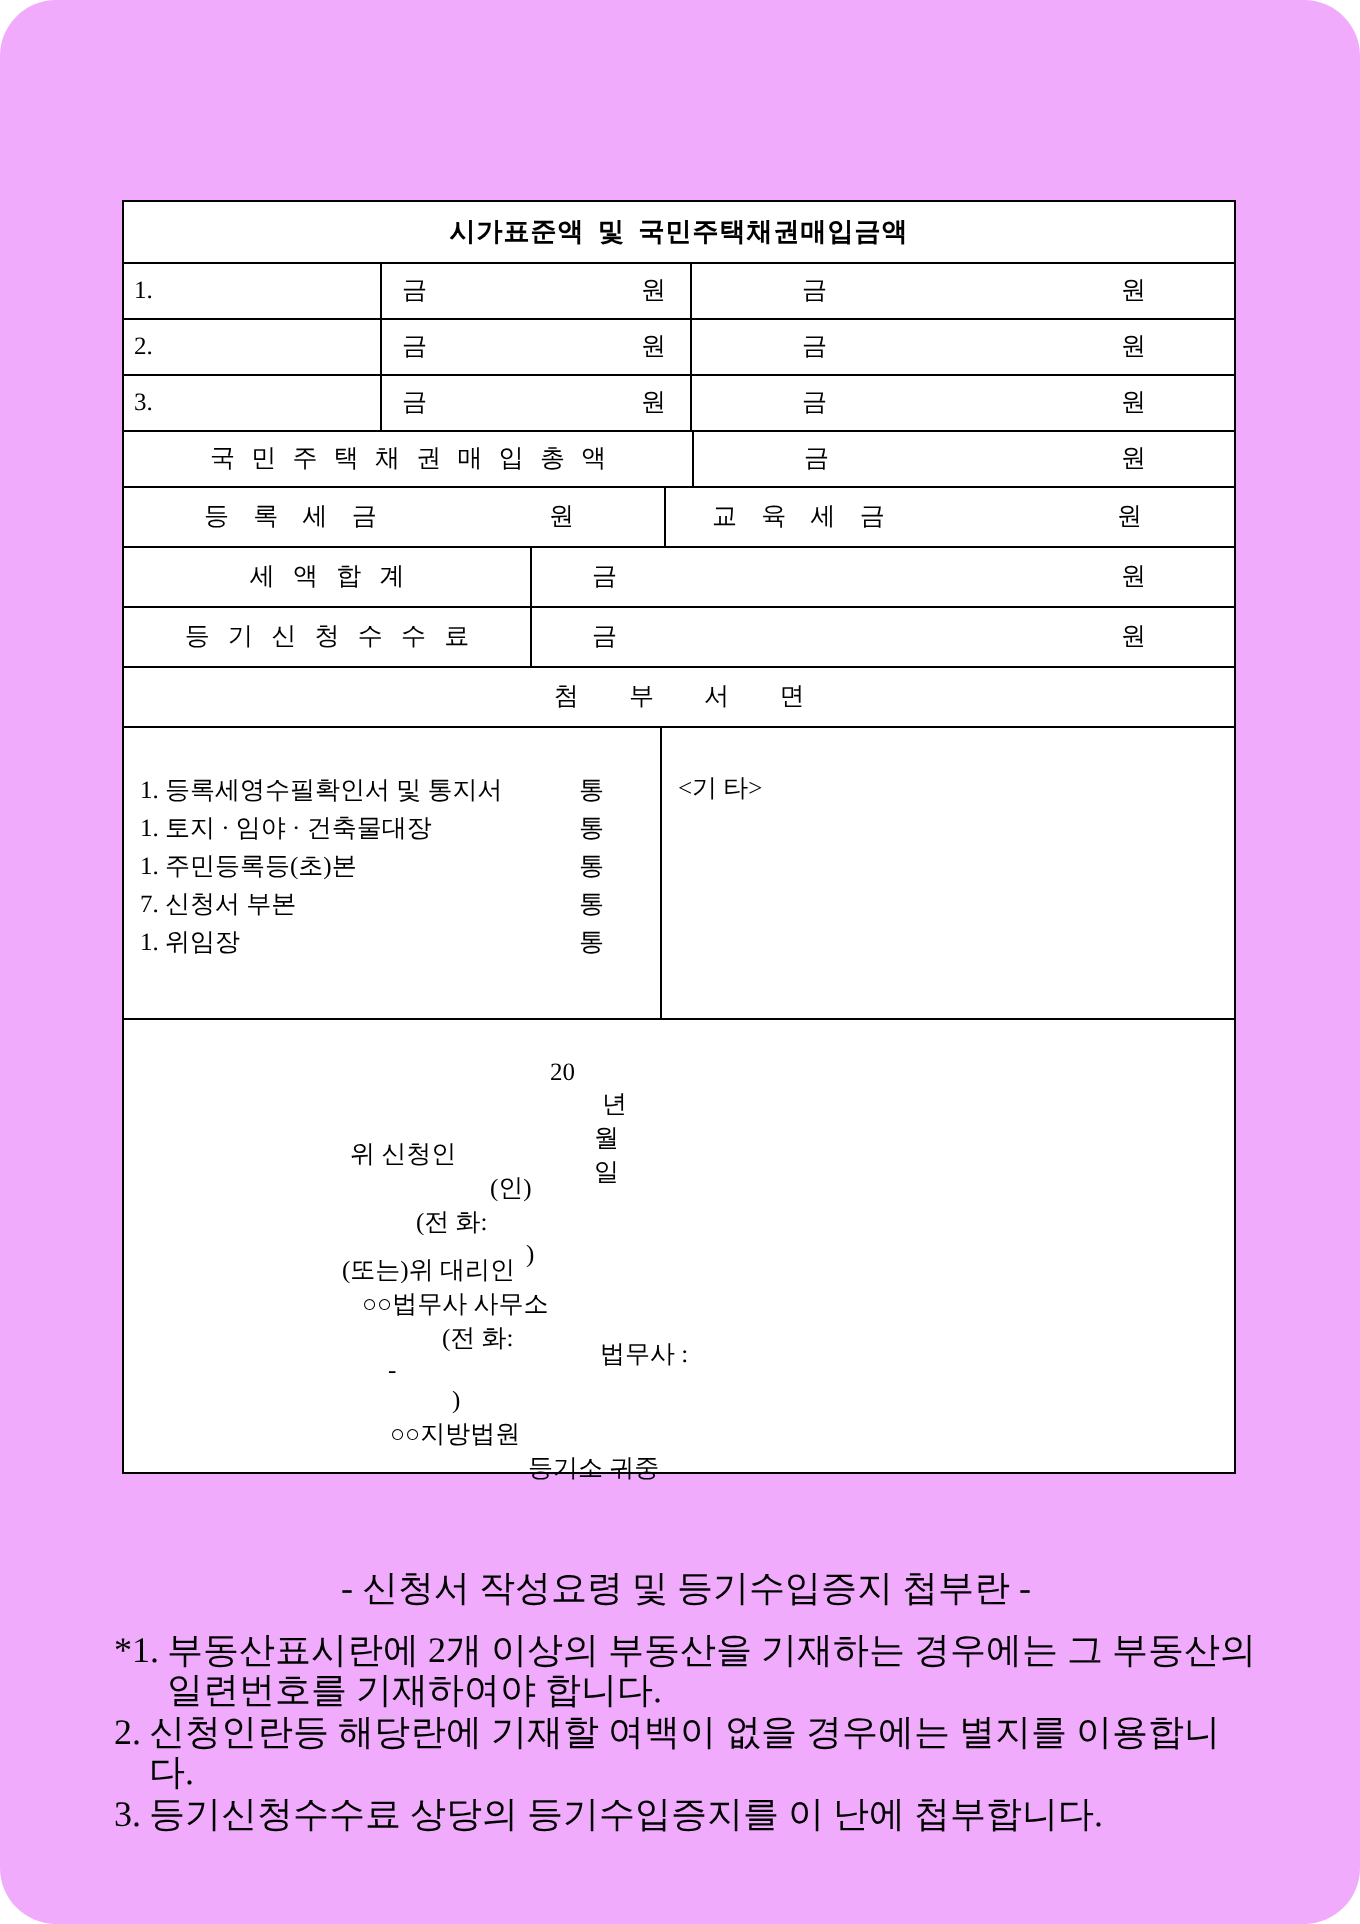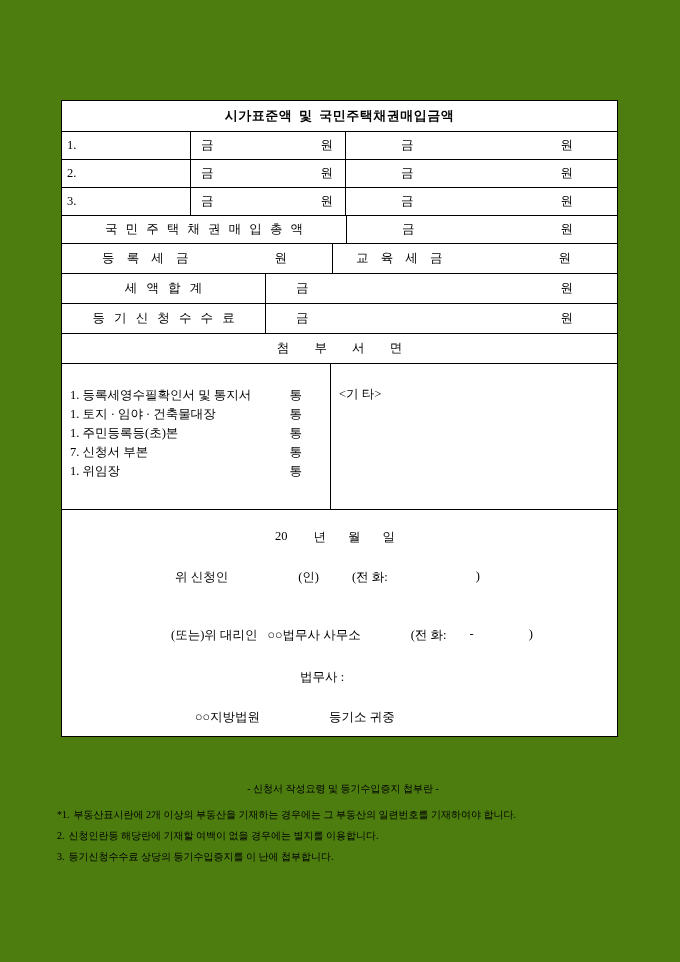--- a/index.html
+++ b/index.html
@@ -3,21 +3,21 @@
 <meta charset="utf-8">
 <style>
   * { margin:0; padding:0; box-sizing:border-box; }
   html,body { background:#ffffff; }
   body {
     width:680px; height:962px;
     font-family:"Liberation Serif","DejaVu Serif",serif;
     color:#000;
     position:relative;
   }
-  .page { position:relative; width:680px; height:962px; background:#4d7c0f; }
+  .page { position:relative; width:680px; height:962px; background:#f0abfc;border-radius:28px; }
 
   .form-table {
     position:absolute; left:61px; top:100px; width:557px;
     border:1.5px solid #000;
     background:#fff;
   }
   .row {
     display:flex; align-items:center;
     border-top:1px solid #000;
     font-size:12.5px;
@@ -52,38 +52,38 @@
   .sp-6 { word-spacing:6px; }
 
   .attach-title-row { height:30px; justify-content:center; word-spacing:22px; }
 
   .attach-body { height:146px; align-items:flex-end; }
   .attach-list { width:268px; display:block; padding:22px 28px 0 8px; }
   .attach-item { display:flex; justify-content:space-between; line-height:19px; }
   .etc-cell { flex:1; align-items:flex-start; padding:22px 0 0 8px; }
 
   .signature-block { height:227px; display:block; position:relative; }
-  .sig-line { position:absolute; display:flex; white-space:nowrap; font-size:12.5px; }
+  .sig-line { position:absolute; display:flex; white-space:nowrap; font-size:12.5px;flex-direction:column; }
   .sig-date { top:19px; left:213px; }
   .sig-date .g1 { margin-left:26px; }
   .sig-date .g2 { margin-left:22px; }
   .sig-applicant { top:59px; left:113px; }
   .sig-applicant .seal { margin-left:70px; }
   .sig-applicant .phone { margin-left:33px; }
   .sig-applicant .close { margin-left:88px; }
   .sig-agent { top:117px; left:83px;margin-left:26px; }
   .sig-agent .office { margin-left:10px; }
   .sig-agent .phone { margin-left:50px; }
   .sig-agent .dash { margin-left:23px; }
   .sig-agent .close { margin-left:55px; }
   .sig-attorney { top:159px; left:238px; }
   .sig-court { top:199px; left:133px; }
   .sig-court .registry { margin-left:69px; }
 
-  .notes { position:absolute; left:57px; top:782px; width:572px; font-size:10px; }
+  .notes { position:absolute; left:57px; top:782px; width:572px; font-size:18px; }
   .notes-title { text-align:center; margin-bottom:9px; }
   .note-item { display:flex; line-height:20px; margin-bottom:1px; }
   .note-no { flex:none; margin-right:4px; }
   .note-text { flex:1; }
 </style>
 </head>
 <body>
 
 <div class="page">
 

